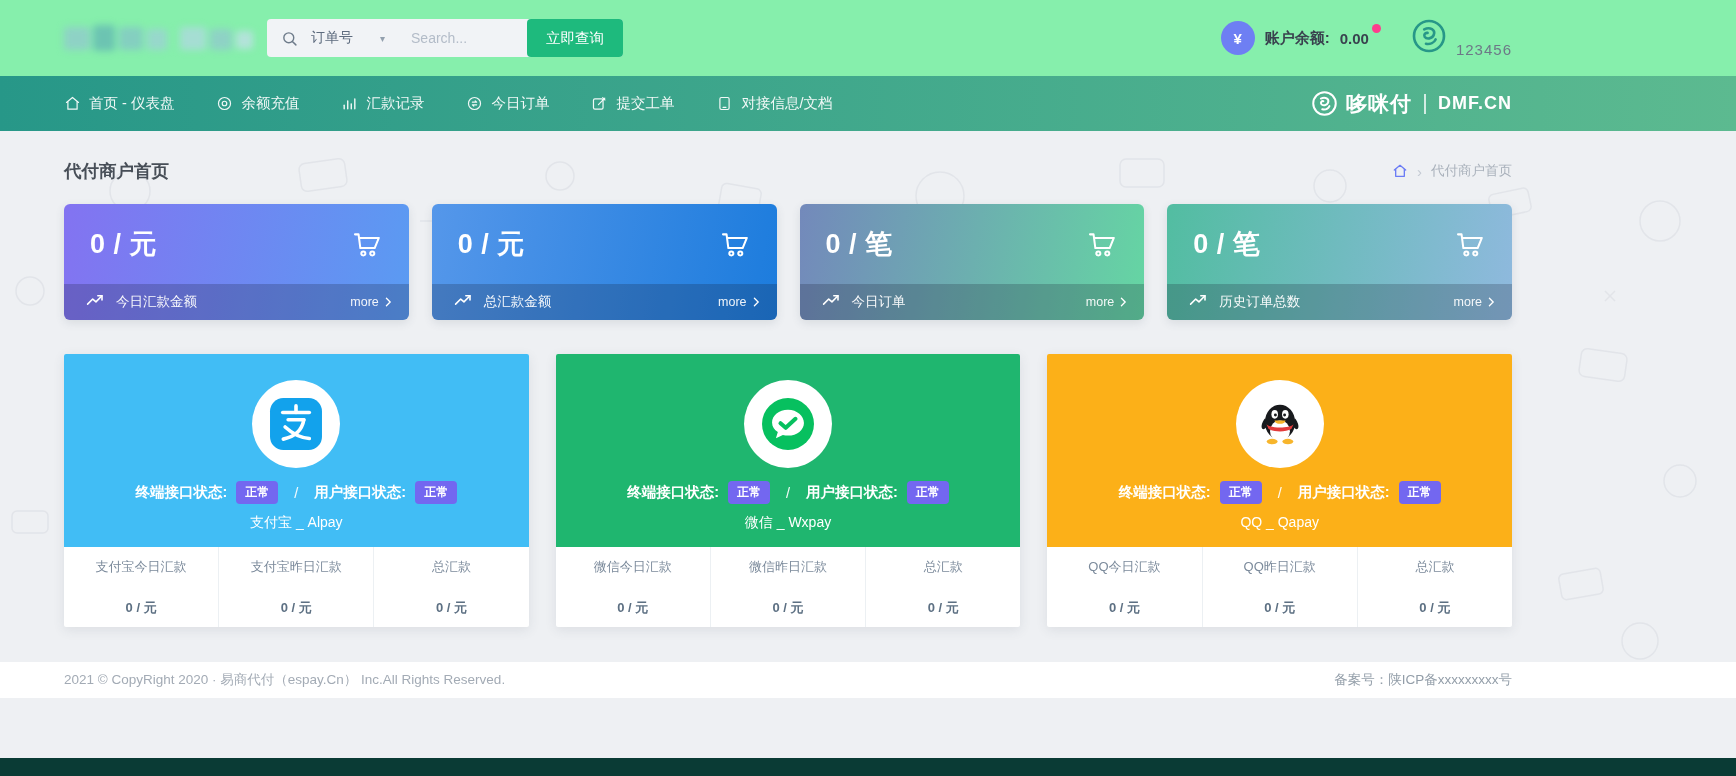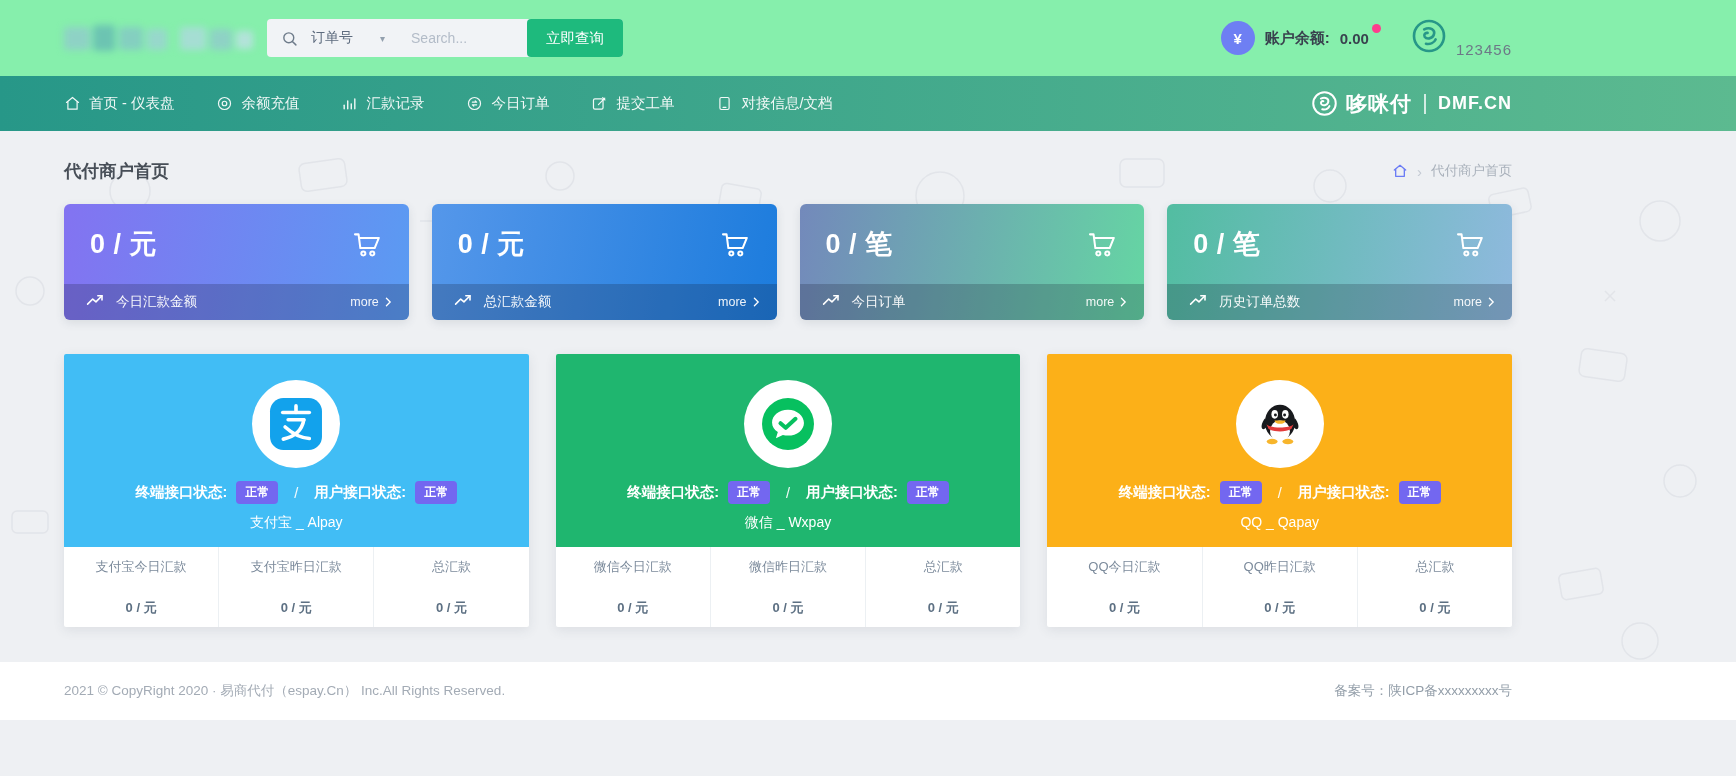--- a/index.html
+++ b/index.html
@@ -89,21 +89,21 @@
   .badge { background:#7367f0; color:#fff; font-size:12px; font-weight:bold; padding:3px 9px; border-radius:4px; }
   .ps-sep { font-weight:normal; margin:0 16px; opacity:.95; }
   .pay-name { margin-top:10px; font-size:14px; font-weight:normal; }
   .pay-stats { height:80px; display:flex; align-items:stretch; }
   .pay-stat { flex:1; display:flex; flex-direction:column; align-items:center; justify-content:center; gap:23px; }
   .pay-stat + .pay-stat { border-left:1px solid #ecf0f3; }
   .ps-label { font-size:13px; color:#7b8a9b; }
   .ps-value { font-size:13px; color:#5d7083; font-weight:bold; }
 
   
-  footer { margin-top:35px; height:58px; background:#fff; display:flex; align-items:center; position:relative; z-index:1; }
+  footer { margin-top:35px; height:36px; background:#fff; display:flex; align-items:center; position:relative; z-index:1; }
   .footer-inner { display:flex; justify-content:space-between; align-items:center; font-size:13.5px; }
   .copyright { color:#a3abb5; }
   .icp { color:#939ea9; }
   .footer-gap { height:60px; }
   .bottom-strip { height:20px; background:#0a3b35; }
 </style>
 </head>
 <body>
 
 <header class="topbar">

